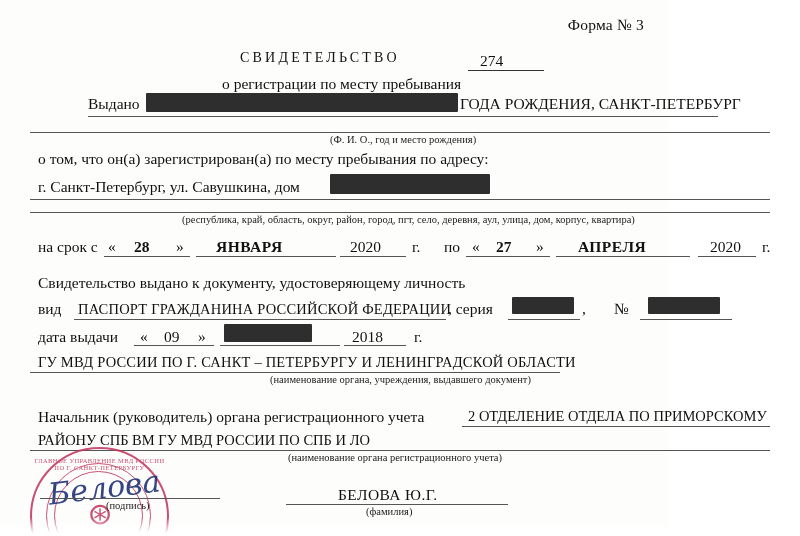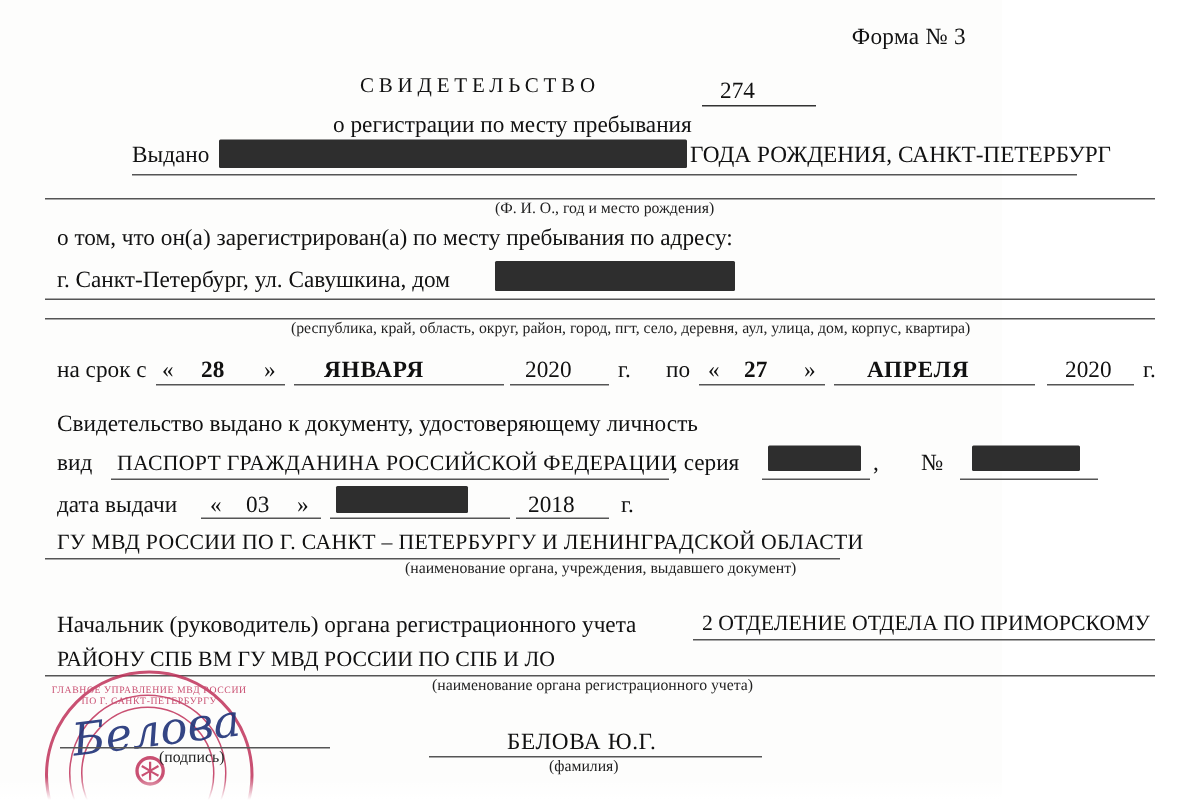--- a/index.html
+++ b/index.html
@@ -169,21 +169,21 @@
   <div class="rule" style="left:88px; top:116px; width:630px;"></div>
 
   <div class="rule" style="left:30px; top:132px; width:740px;"></div>
   <div class="txt-sm" style="left:330px; top:134px;">(Ф. И. О., год и место рождения)</div>
 
   <div class="txt" style="left:38px; top:178px;">г. Санкт-Петербург, ул. Савушкина, дом</div>
   <div class="txt" style="left:38px; top:150px;">о том, что он(а) зарегистрирован(а) по месту пребывания по адресу:</div>
   <div class="redact" style="left:330px; top:174px; width:160px; height:20px;"></div>
   <div class="rule" style="left:30px; top:199px; width:740px;"></div>
   <div class="rule" style="left:30px; top:212px; width:740px;"></div>
-  <div class="txt-sm" style="left:182px; top:214px;margin-left:12px;">(республика, край, область, округ, район, город, пгт, село, деревня, аул, улица, дом, корпус, квартира)</div>
+  <div class="txt-sm" style="left:182px; top:214px;">(республика, край, область, округ, район, город, пгт, село, деревня, аул, улица, дом, корпус, квартира)</div>
 
   <div class="txt" style="left:38px; top:238px;">на срок с</div>
   <div class="txt" style="left:108px; top:238px;">«</div>
   <div class="txt" style="left:134px; top:238px; font-weight:bold;">28</div>
   <div class="txt" style="left:176px; top:238px;">»</div>
   <div class="rule" style="left:104px; top:256px; width:86px;"></div>
   <div class="txt" style="left:216px; top:238px; font-weight:bold; letter-spacing:0.5px;">ЯНВАРЯ</div>
   <div class="rule" style="left:196px; top:256px; width:140px;"></div>
   <div class="txt" style="left:350px; top:238px;">2020</div>
   <div class="rule" style="left:340px; top:256px; width:66px;"></div>
@@ -207,21 +207,21 @@
   <div class="txt" style="left:448px; top:300px;">, серия</div>
   <div class="redact" style="left:512px; top:297px; width:62px; height:17px;"></div>
   <div class="rule" style="left:508px; top:319px; width:72px;"></div>
   <div class="txt" style="left:582px; top:300px;">,</div>
   <div class="txt" style="left:614px; top:300px;">№</div>
   <div class="redact" style="left:648px; top:297px; width:72px; height:17px;"></div>
   <div class="rule" style="left:640px; top:319px; width:92px;"></div>
 
   <div class="txt" style="left:38px; top:328px;">дата выдачи</div>
   <div class="txt" style="left:140px; top:328px;">«</div>
-  <div class="txt" style="left:164px; top:328px;">03</div>
+  <div class="txt" style="left:164px; top:328px;">09</div>
   <div class="txt" style="left:198px; top:328px;">»</div>
   <div class="rule" style="left:134px; top:345px; width:80px;"></div>
   <div class="redact" style="left:224px; top:324px; width:88px; height:18px;"></div>
   <div class="rule" style="left:220px; top:345px; width:120px;"></div>
   <div class="txt" style="left:352px; top:328px;">2018</div>
   <div class="rule" style="left:344px; top:345px; width:62px;"></div>
   <div class="txt" style="left:414px; top:328px;">г.</div>
 
   <div class="txt" style="left:38px; top:354px; font-size:14.5px; letter-spacing:0.2px;">ГУ  МВД  РОССИИ  ПО  Г. САНКТ – ПЕТЕРБУРГУ  И  ЛЕНИНГРАДСКОЙ ОБЛАСТИ</div>
   <div class="rule" style="left:30px; top:372px; width:530px;"></div>

